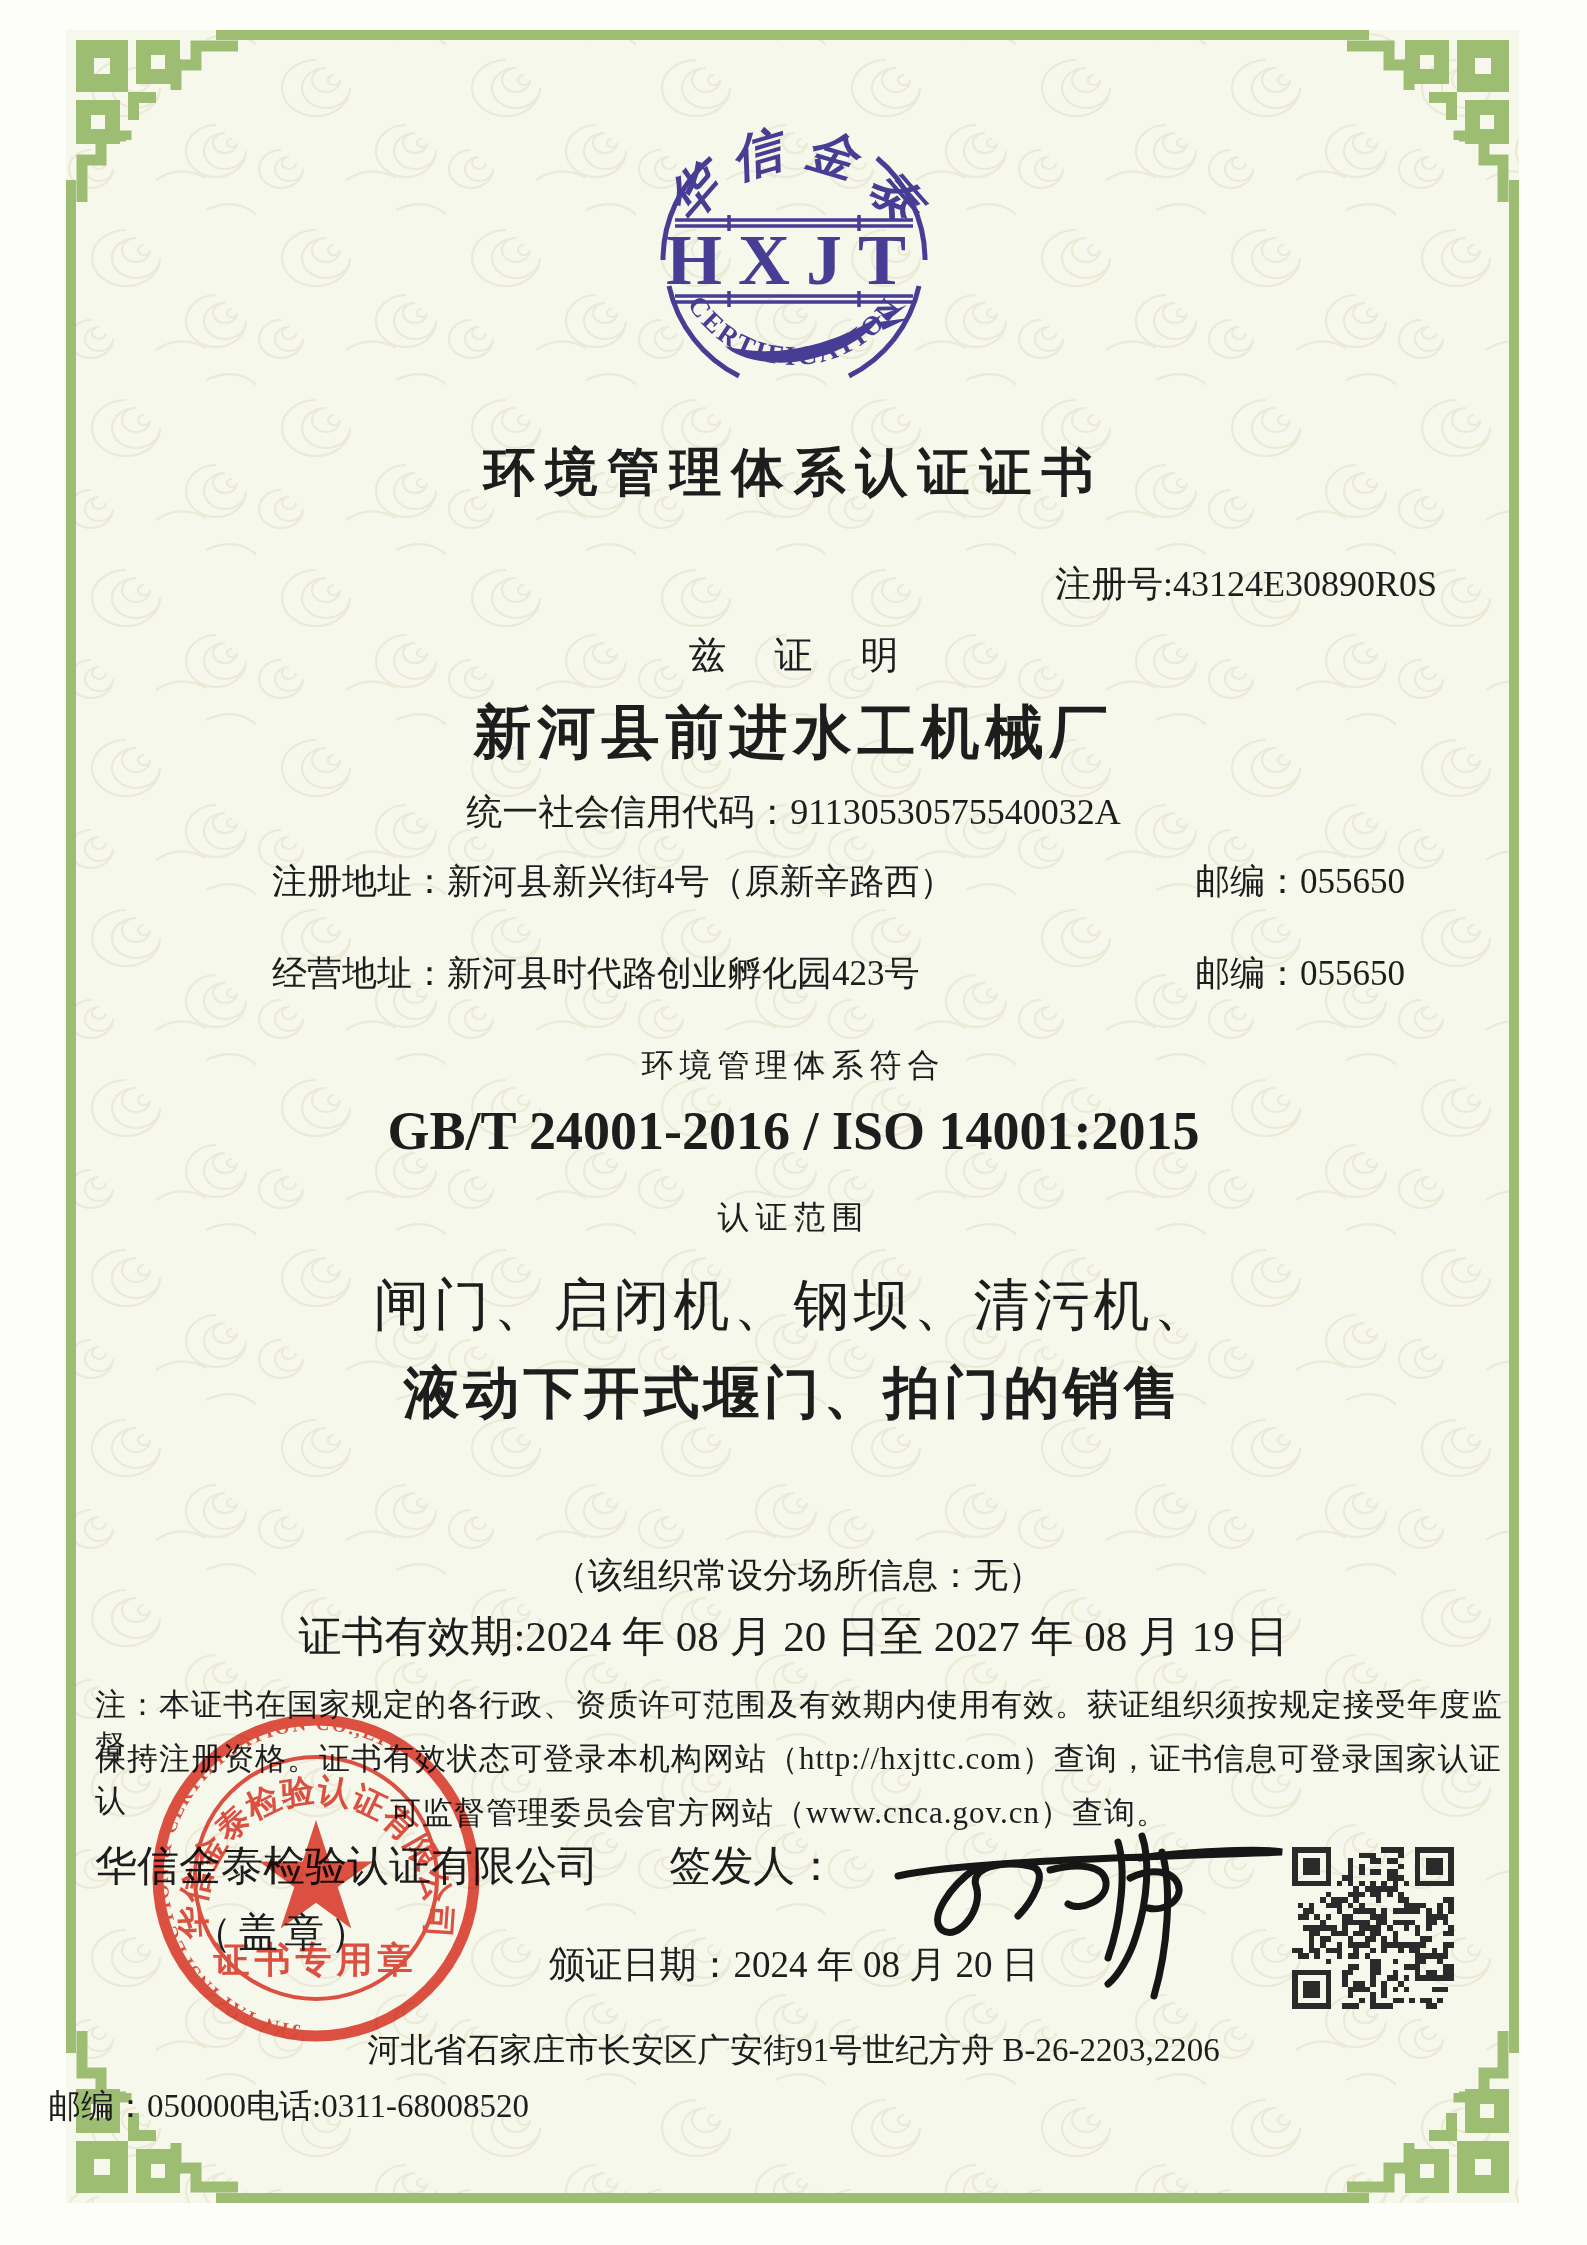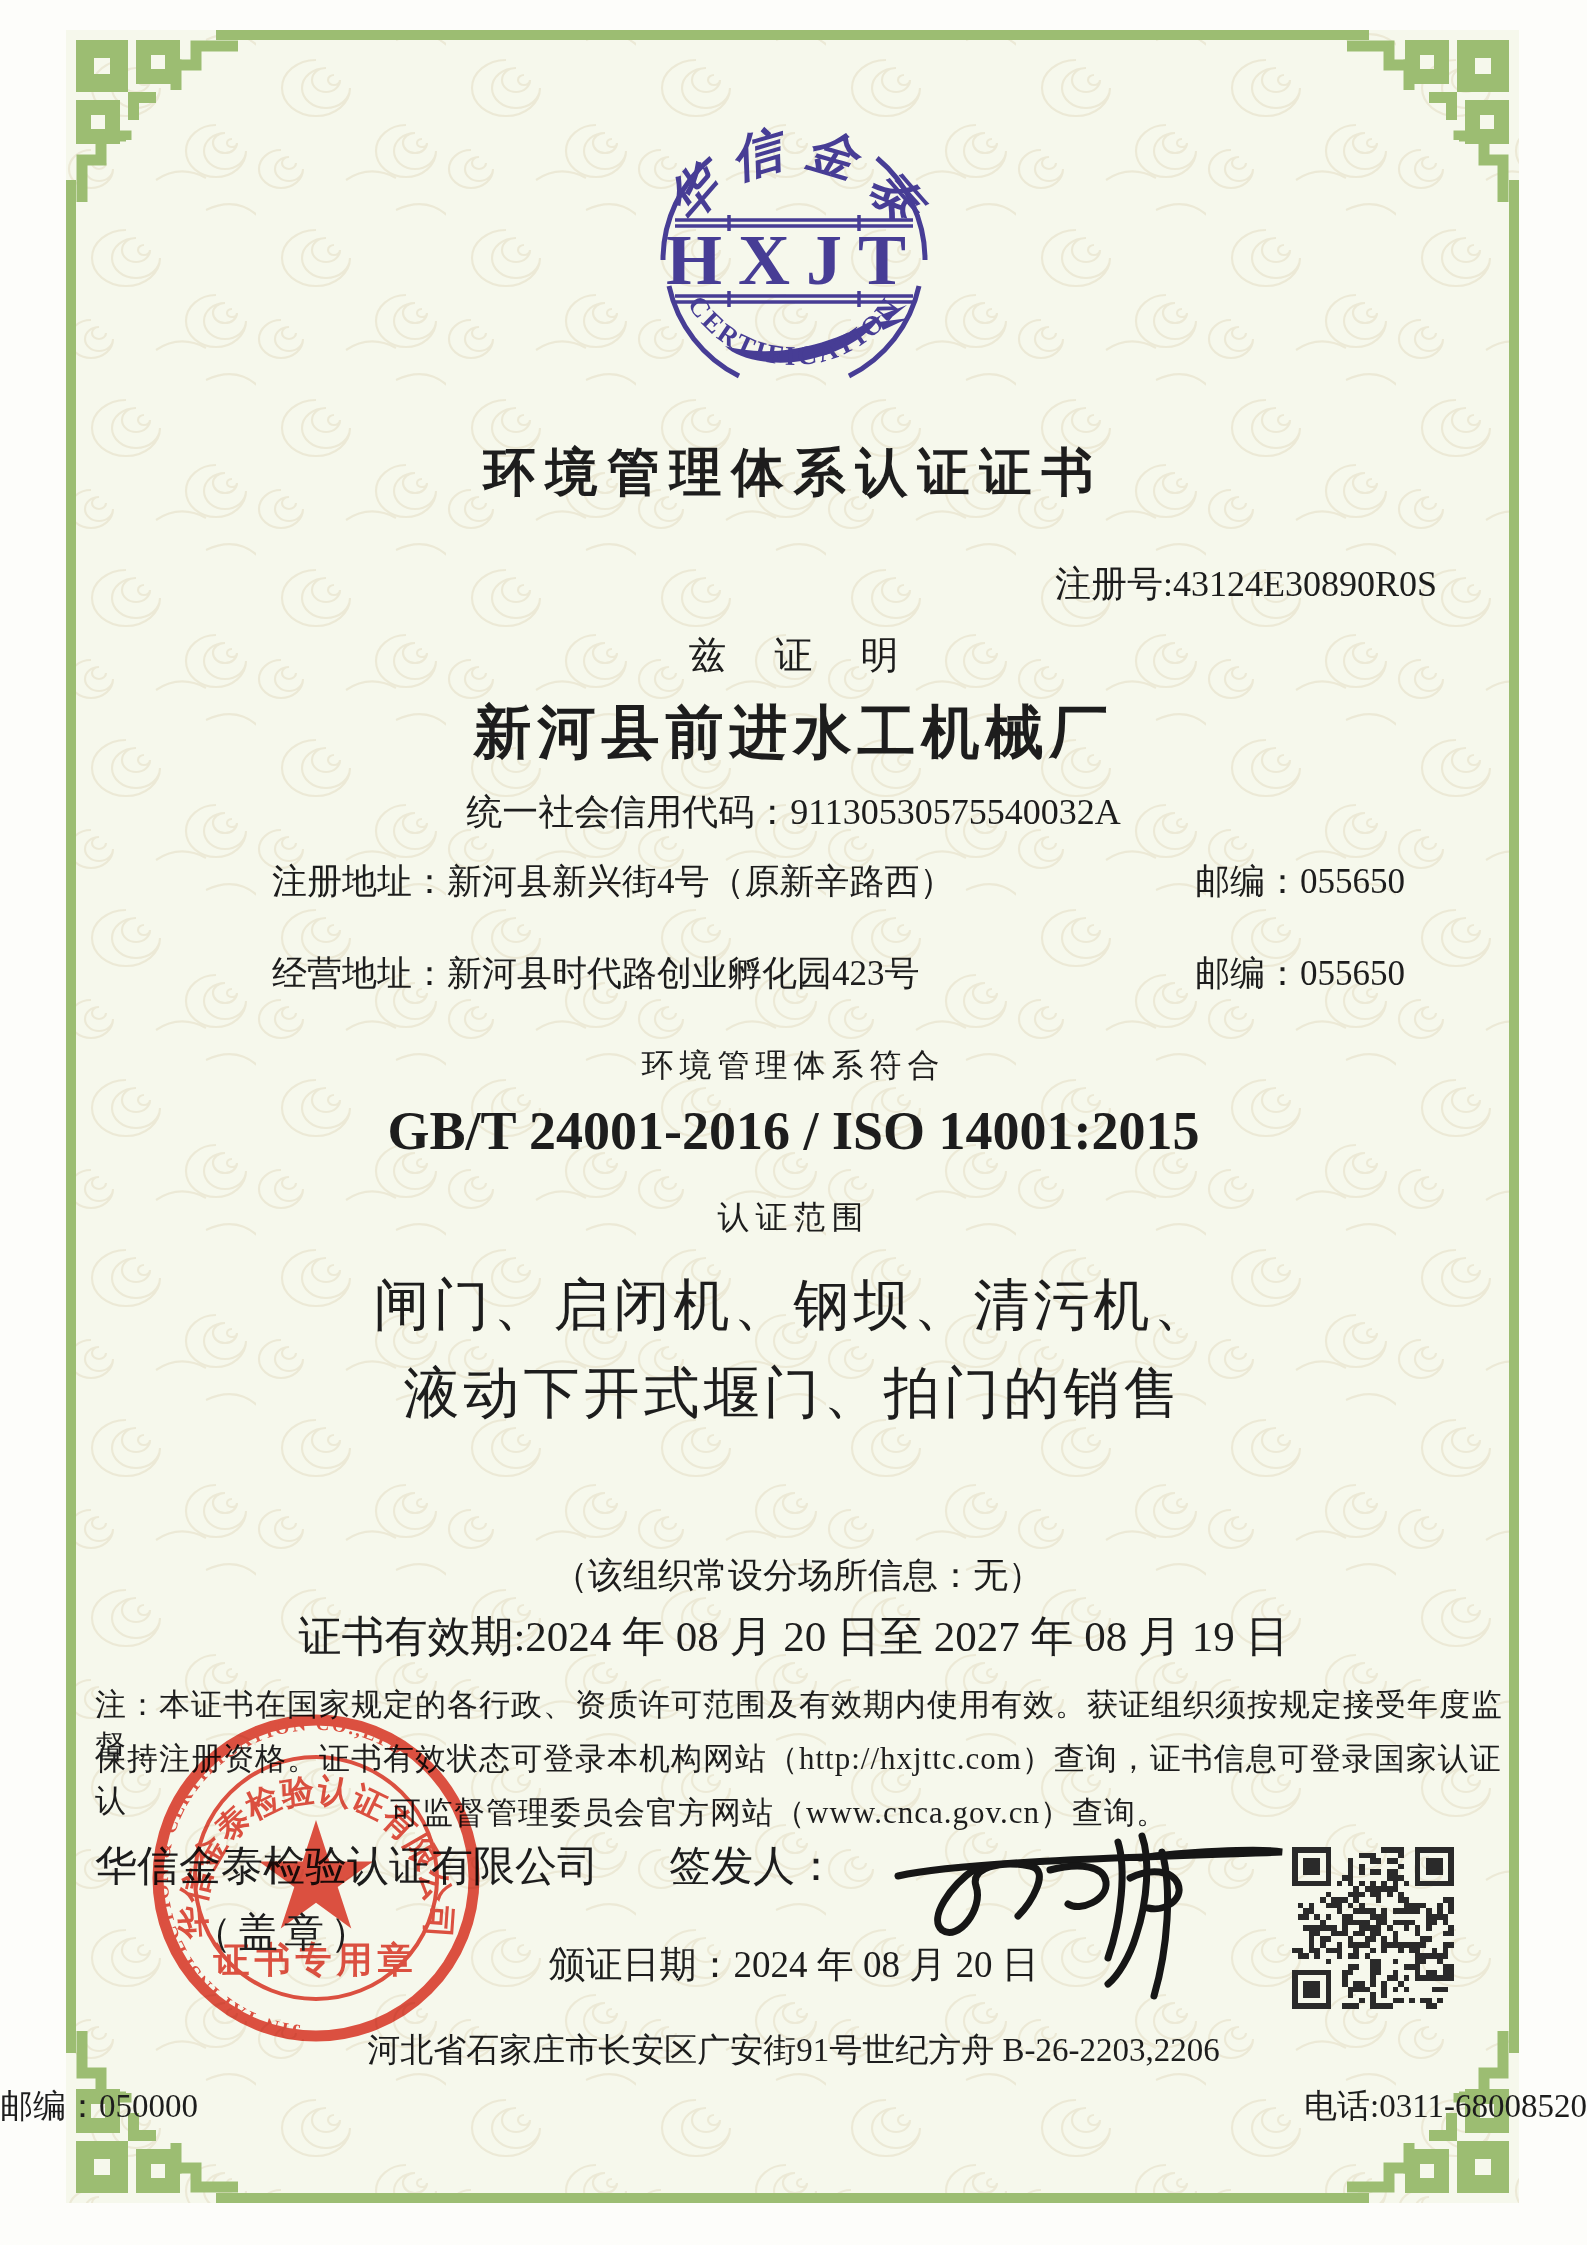--- a/index.html
+++ b/index.html
@@ -28,32 +28,32 @@
   .attest{top:630px;font-size:38px;letter-spacing:48px;text-indent:48px;}
   .company{top:694px;font-size:58px;font-weight:bold;letter-spacing:6px;}
   .credit{top:788px;font-size:36px;}
   .addr-row{display:flex;justify-content:space-between;padding:0 182px 0 272px;font-size:35px;}
   .addr1{top:858px;}
   .addr2{top:950px;}
   .sysline{top:1044px;font-size:32px;letter-spacing:6px;}
   .standard{top:1100px;font-size:54px;font-weight:bold;}
   .scopelabel{top:1196px;font-size:32px;letter-spacing:6px;}
   .scope1{top:1268px;font-size:56px;letter-spacing:4px;}
-  .scope2{top:1356px;font-size:56px;letter-spacing:4px;}
+  .scope2{top:1356px;font-size:56px;letter-spacing:4px;font-weight:bold;}
   .branch{top:1552px;font-size:35px;padding-left:9px;}
   .validity{top:1608px;font-size:43px;}
   .note{font-size:31px;letter-spacing:1px;}
   .note1{top:1684px;left:95px;right:70px;}
   .note2{top:1738px;left:95px;right:70px;}
   .note3{top:1792px;left:390px;}
   .issuer-row{top:1838px;left:95px;font-size:42px;display:flex;gap:70px;}
   .gaizhang{top:1905px;left:192px;font-size:40px;letter-spacing:6px;}
   .issuedate{top:1940px;font-size:37px;}
   .footaddr{top:2028px;font-size:33px;}
-  .footmeta{top:2084px;font-size:33px;display:flex;justify-content:space-between;gap:95px;}
+  .footmeta{top:2084px;font-size:33px;display:flex;justify-content:flex-start;padding-left:48px;}
   .sig{position:absolute;left:880px;top:1808px;}
   .seal{position:absolute;left:148px;top:1710px;opacity:.88;mix-blend-mode:multiply;}
   .qr{position:absolute;left:1292px;top:1847px;}
   .hidden-defs{position:absolute;width:0;height:0;overflow:hidden;}
 </style>
 </head>
 <body>
 
 <svg class="hidden-defs" aria-hidden="true">
   <defs>

